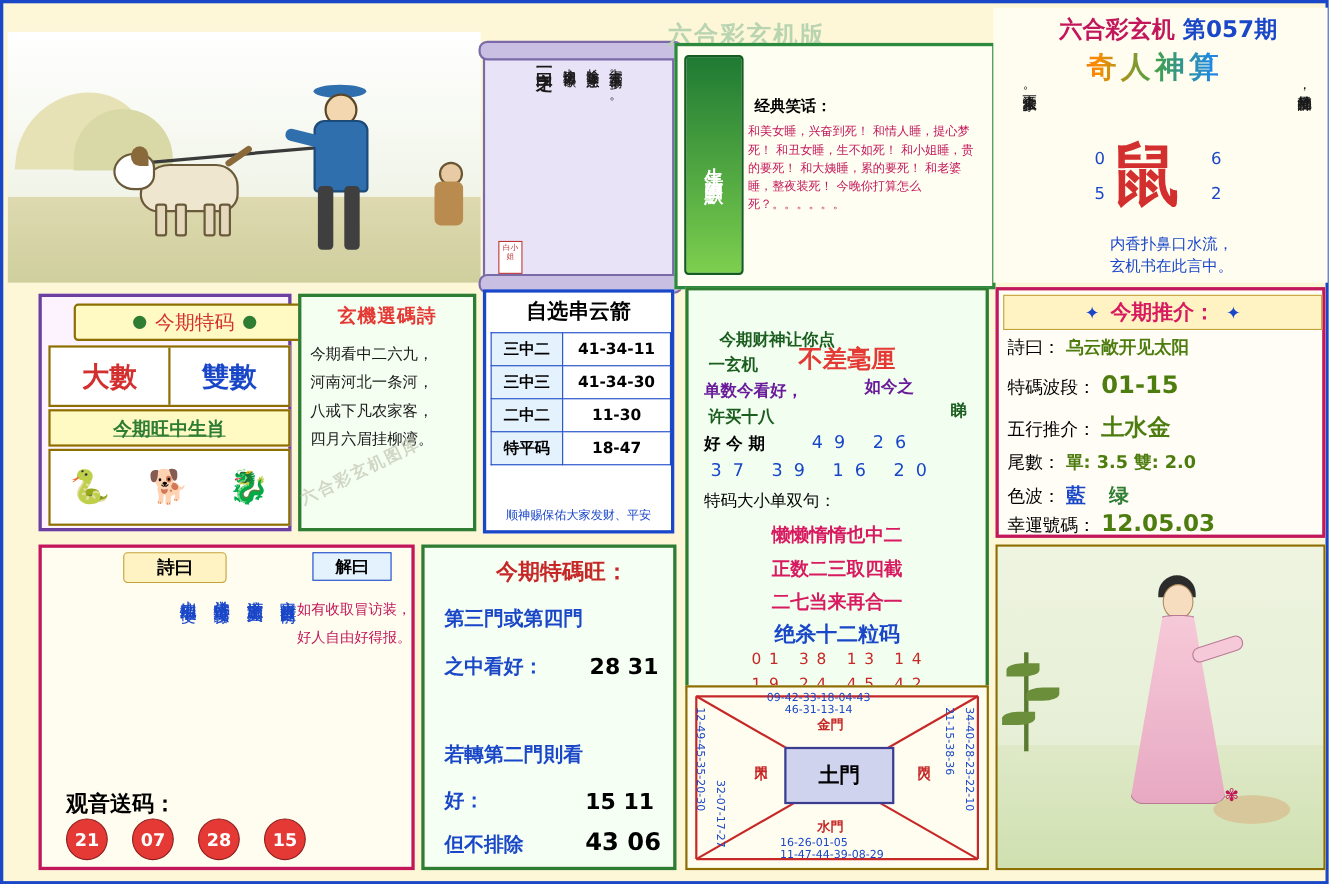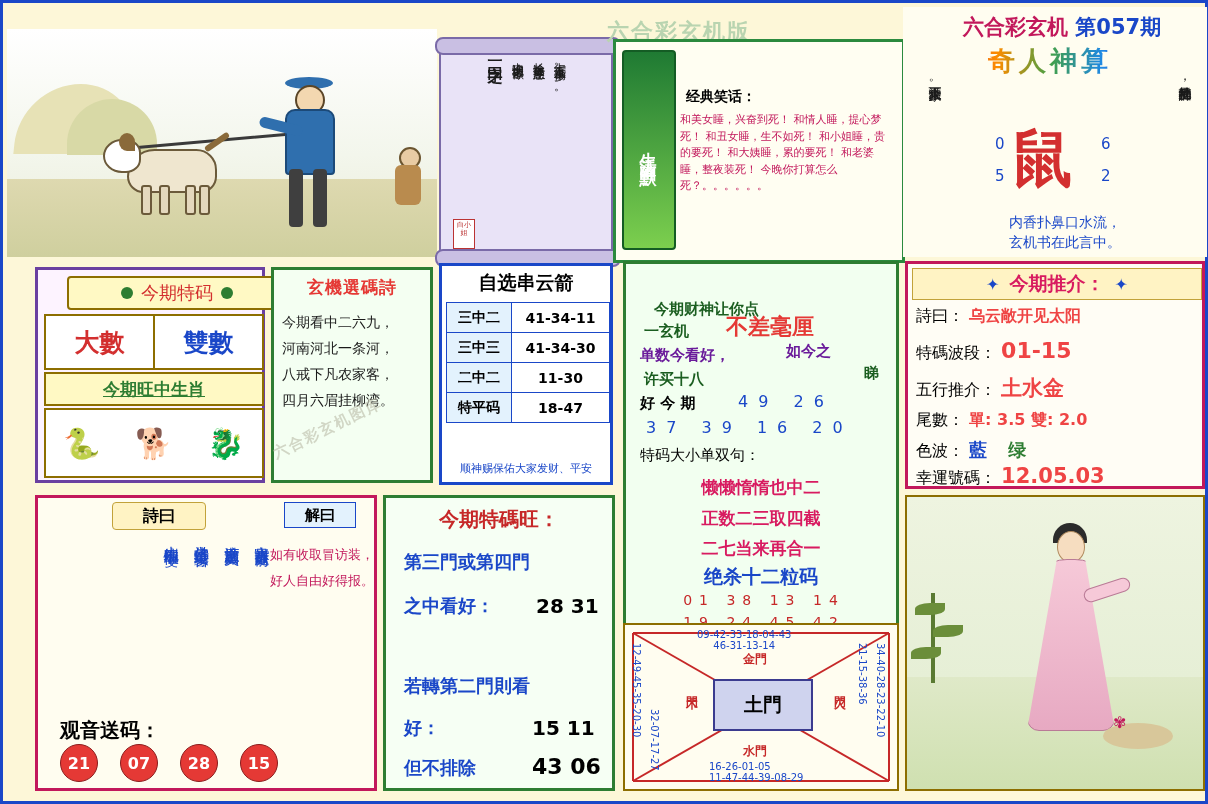--- a/index.html
+++ b/index.html
@@ -229,21 +229,21 @@
   .blkE{left:902px;top:258px;width:300px;height:228px;border:3px solid #c2185b;background:#fffdf5;}
   .blkE-head{
     position:absolute;left:4px;top:4px;width:288px;height:30px;
     background:#fff3c4;border:1px solid #c2a23a;
     display:flex;align-items:center;justify-content:center;gap:10px;
     font-size:19px;font-weight:bold;color:#d81b60;
   }
   .star{color:#1a47c8;font-size:16px;}
   .erow{position:absolute;left:8px;font-size:16px;color:#000;white-space:nowrap;}
   .elab{color:#000;}
-  .eval{color:#ef4444;font-weight:bold;}
+  .eval{color:#4d7c0f;font-weight:bold;}
   .eval-blue{color:#1a47c8;font-weight:bold;}
   .eval-green{color:#2e7d32;font-weight:bold;}
   
   .blkF{left:32px;top:492px;width:342px;height:296px;border:3px solid #c2185b;background:#fffdf0;}
   .blkF-tab1{
     position:absolute;left:74px;top:4px;width:92px;height:26px;
     background:#fff3c4;border:1px solid #c2a23a;border-radius:4px;
     display:flex;align-items:center;justify-content:center;
     font-size:16px;font-weight:bold;color:#000;
   }
@@ -270,21 +270,21 @@
   .balls{position:absolute;left:22px;bottom:6px;width:300px;display:flex;gap:22px;}
   .ball{
     width:36px;height:36px;border-radius:50%;background:#e53935;color:#fff;
     display:flex;align-items:center;justify-content:center;font-size:16px;font-weight:bold;
     border:1px solid #8c1c1c;
   }
   
   .blkG{left:380px;top:492px;width:232px;height:296px;border:3px solid #2e7d32;background:#f6fff4;}
   .blkG-title{
     position:absolute;left:0;top:8px;width:100%;text-align:center;
-    font-size:20px;font-weight:bold;color:#c62828;
+    font-size:20px;font-weight:bold;color:#c62828;padding-left:12px;
   }
   .g1{position:absolute;left:18px;top:52px;font-size:18px;color:#1a47c8;font-weight:bold;}
   .g2{position:absolute;left:18px;top:96px;font-size:18px;color:#1a47c8;font-weight:bold;}
   .g2n{position:absolute;left:150px;top:96px;font-size:20px;color:#000;font-weight:bold;}
   .g3{position:absolute;left:18px;top:176px;font-size:18px;color:#1a47c8;font-weight:bold;}
   .g4{position:absolute;left:18px;top:218px;font-size:18px;color:#1a47c8;font-weight:bold;}
   .g4n{position:absolute;left:146px;top:218px;font-size:20px;color:#000;font-weight:bold;}
   .g5{position:absolute;left:18px;top:258px;font-size:18px;color:#1a47c8;font-weight:bold;}
   .g5n{position:absolute;left:146px;top:256px;font-size:22px;color:#000;font-weight:bold;}
   

